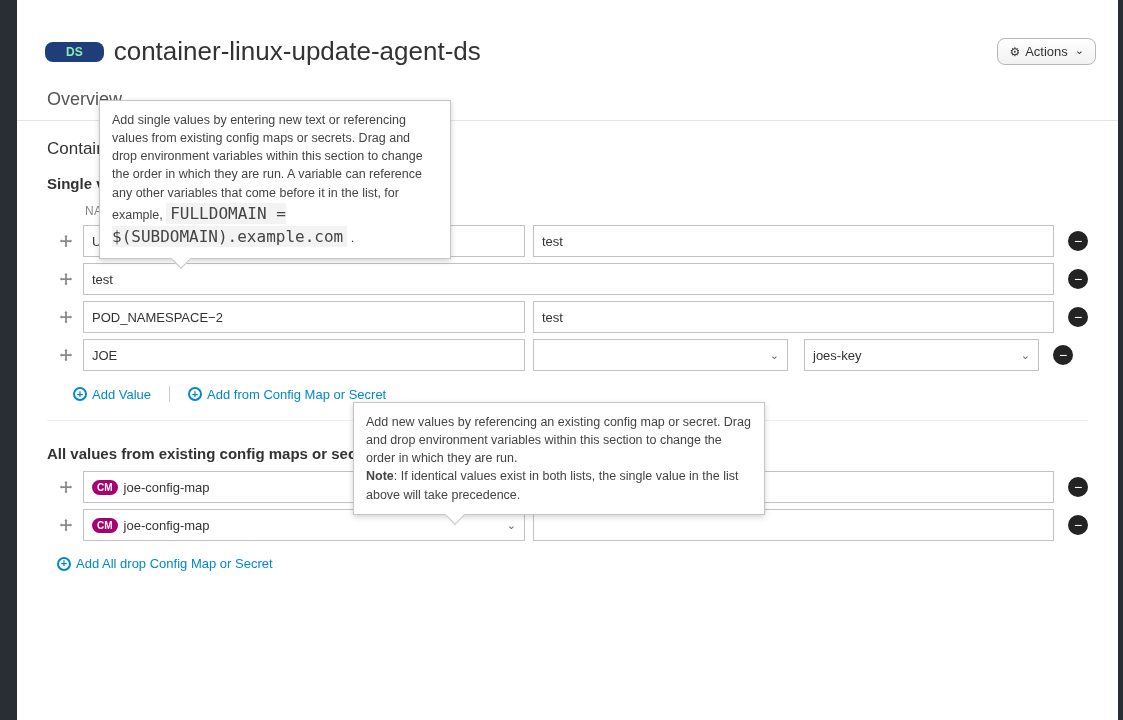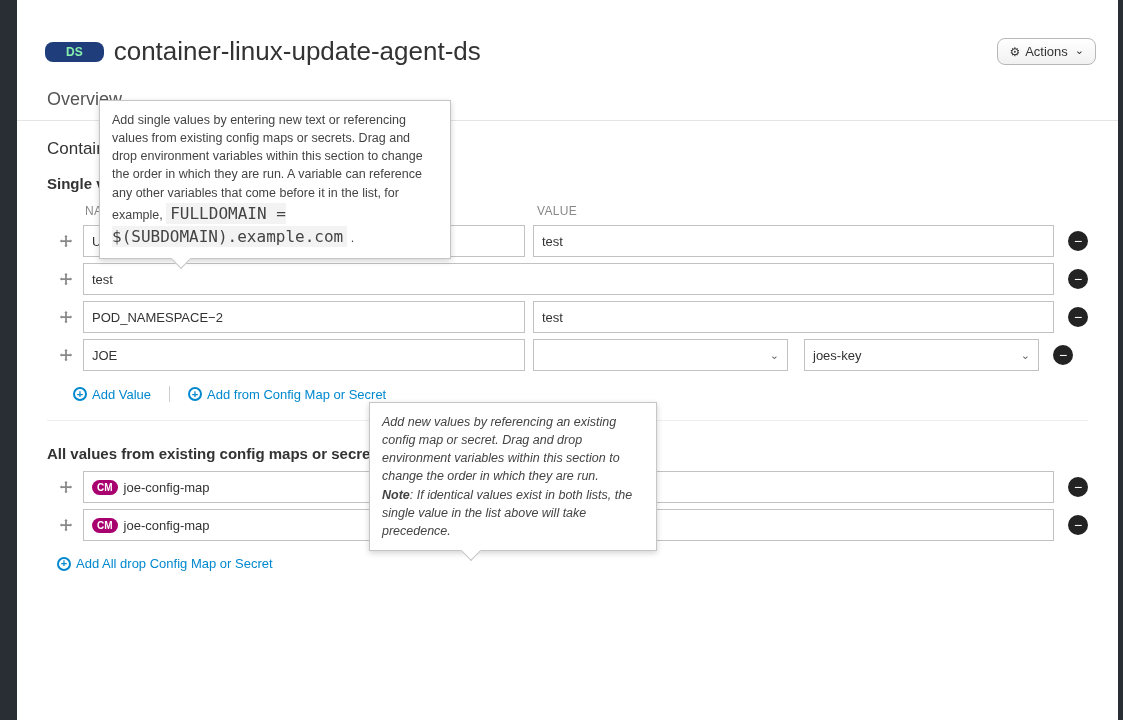--- a/index.html
+++ b/index.html
@@ -188,21 +188,21 @@
   .tooltip-tail {
     position:absolute;
     width:14px;height:14px;
     background:#fff;
     border-left:1px solid #c5c5c5;
     border-bottom:1px solid #c5c5c5;
     transform:rotate(-45deg);
   }
   .tip1 { left:82px; top:100px; width:352px; }
   .tip1 .tooltip-tail { left:74px; bottom:-8px; }
-  .tip2 { left:352px; top:402px; width:288px;font-style:italic; }
+  .tip2 { left:336px; top:402px; width:412px; }
   .tip2 .tooltip-tail { left:94px; bottom:-8px; }
   .pointer-svg { position:absolute; pointer-events:none; }
 </style>
 </head>
 <body>
 
 <div class="page">
 
   <div class="header">
     <div class="title-wrap">
@@ -240,21 +240,20 @@
           <line x1="21" y1="13" x2="27" y2="13"></line>
         <line x1="15" y1="2" x2="15" y2="7"></line>
           <line x1="15" y1="19" x2="15" y2="24"></line>
       </g>
       <path d="M13 9 L13 17 L15 15 L17 19 L19 18 L17 14 L20 14 Z" fill="#fff" stroke="#333" stroke-width="0.8"></path>
     </svg>
   </div>
 
   <div class="col-headers">
     <div class="col-name">NAME</div>
-    <div class="col-value">VALUE</div>
   </div>
 
   <div class="env-row">
     <div class="drag-handle">
         <svg viewBox="0 0 16 16">
           <path d="M8 1l2 2H9v4h4V6l2 2-2 2V9H9v4h1l-2 2-2-2h1V9H3v1L1 8l2-2v1h4V3H6z" fill="#888"></path>
         </svg>
       </div>
     <input class="txt name-input" value="UPDATE_AGENT_NODE" style="">
     <input class="txt value-input" value="test" style="">

